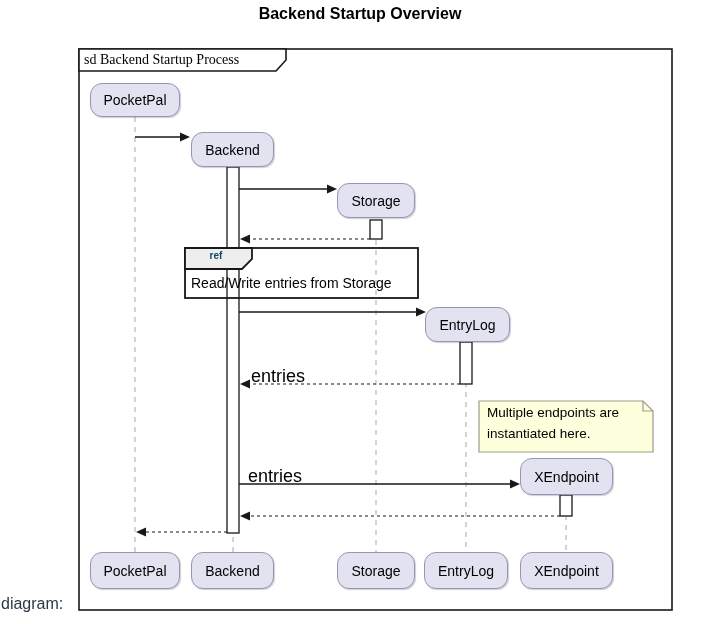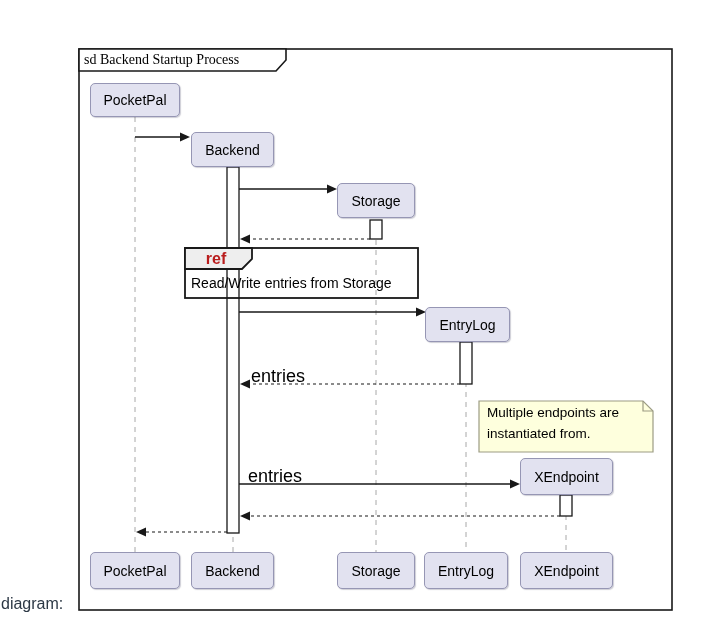--- a/index.html
+++ b/index.html
@@ -9,29 +9,29 @@
   }
   .abs{position:absolute;}
   .title{
     left:0;top:5px;width:720px;text-align:center;
     font-size:16px;font-weight:bold;color:#000;
   }
   .frame-label{
     left:84px;top:52px;font-size:14px;color:#000;white-space:nowrap;font-family:Liberation Serif, serif;
   }
   .pbox{
-    background:#E2E2F0;border:1px solid #9696b4;border-radius:5px;
+    background:#E2E2F0;border:1px solid #9696b4;border-radius:12px;
     box-shadow:1px 1px 1px rgba(60,60,90,0.25);
     display:flex;align-items:center;justify-content:center;
     font-size:14px;color:#000;box-sizing:border-box;white-space:nowrap;
   }
   .msg-label{font-size:18px;color:#000;white-space:nowrap;}
   .ref-keyword{
     left:185px;top:250px;width:62px;text-align:center;
-    font-size:16px;font-weight:bold;color:#b91c1c;
+    font-size:10px;font-weight:bold;color:#0c4a6e;
   }
   .ref-text{left:191px;top:275px;font-size:14px;color:#000;white-space:nowrap;}
   .note-line{font-size:13.5px;color:#000;white-space:nowrap;}
   .caption{
     left:1px;top:595px;font-size:16px;color:#2c3845;white-space:nowrap;
   }
   svg{position:absolute;left:0;top:0;}
 </style>
 </head>
 <body>
@@ -103,39 +103,40 @@
     <rect x="185" y="248" width="233" height="50" fill="none" stroke="#181818" stroke-width="1.8"></rect>
     <polygon points="185,248 252,248 252,259 242,269 185,269" fill="#EEEEEE" stroke="#181818" stroke-width="1.8"></polygon>
 
     
     <g>
       <polygon points="479,401 643,401 653,411 653,452 479,452" fill="#FEFFDD" stroke="#9c9c84" stroke-width="1.2"></polygon>
       <polyline points="643,401 643,411 653,411" fill="none" stroke="#9c9c84" stroke-width="1.2"></polyline>
     </g>
   </svg>
 
+  <div class="abs title">Backend Startup Overview</div>
 
   <div class="abs frame-label">sd Backend Startup Process</div>
 
   <div class="abs pbox" style="left:90px;top:83px;width:90px;height:34px;">PocketPal</div>
   <div class="abs pbox" style="left:191px;top:132px;width:83px;height:35px;">Backend</div>
   <div class="abs pbox" style="left:337px;top:183px;width:78px;height:35px;">Storage</div>
   <div class="abs pbox" style="left:425px;top:307px;width:85px;height:35px;">EntryLog</div>
   <div class="abs pbox" style="left:520px;top:458px;width:93px;height:37px;">XEndpoint</div>
 
   <div class="abs pbox" style="left:90px;top:552px;width:90px;height:37px;">PocketPal</div>
   <div class="abs pbox" style="left:191px;top:552px;width:83px;height:37px;">Backend</div>
   <div class="abs pbox" style="left:337px;top:552px;width:78px;height:37px;">Storage</div>
   <div class="abs pbox" style="left:424px;top:552px;width:84px;height:37px;">EntryLog</div>
   <div class="abs pbox" style="left:520px;top:552px;width:93px;height:37px;">XEndpoint</div>
 
   <div class="abs ref-keyword">ref</div>
   <div class="abs ref-text">Read/Write entries from Storage</div>
 
   <div class="abs note-line" style="left:487px;top:405px;">Multiple endpoints are</div>
-  <div class="abs note-line" style="left:487px;top:426px;">instantiated from.</div>
+  <div class="abs note-line" style="left:487px;top:426px;">instantiated here.</div>
 
   <div class="abs msg-label" style="left:251px;top:366px;">entries</div>
   <div class="abs msg-label" style="left:248px;top:466px;">entries</div>
 
   <div class="abs caption">diagram:</div>
 
 </div>
 
 </body></html>

